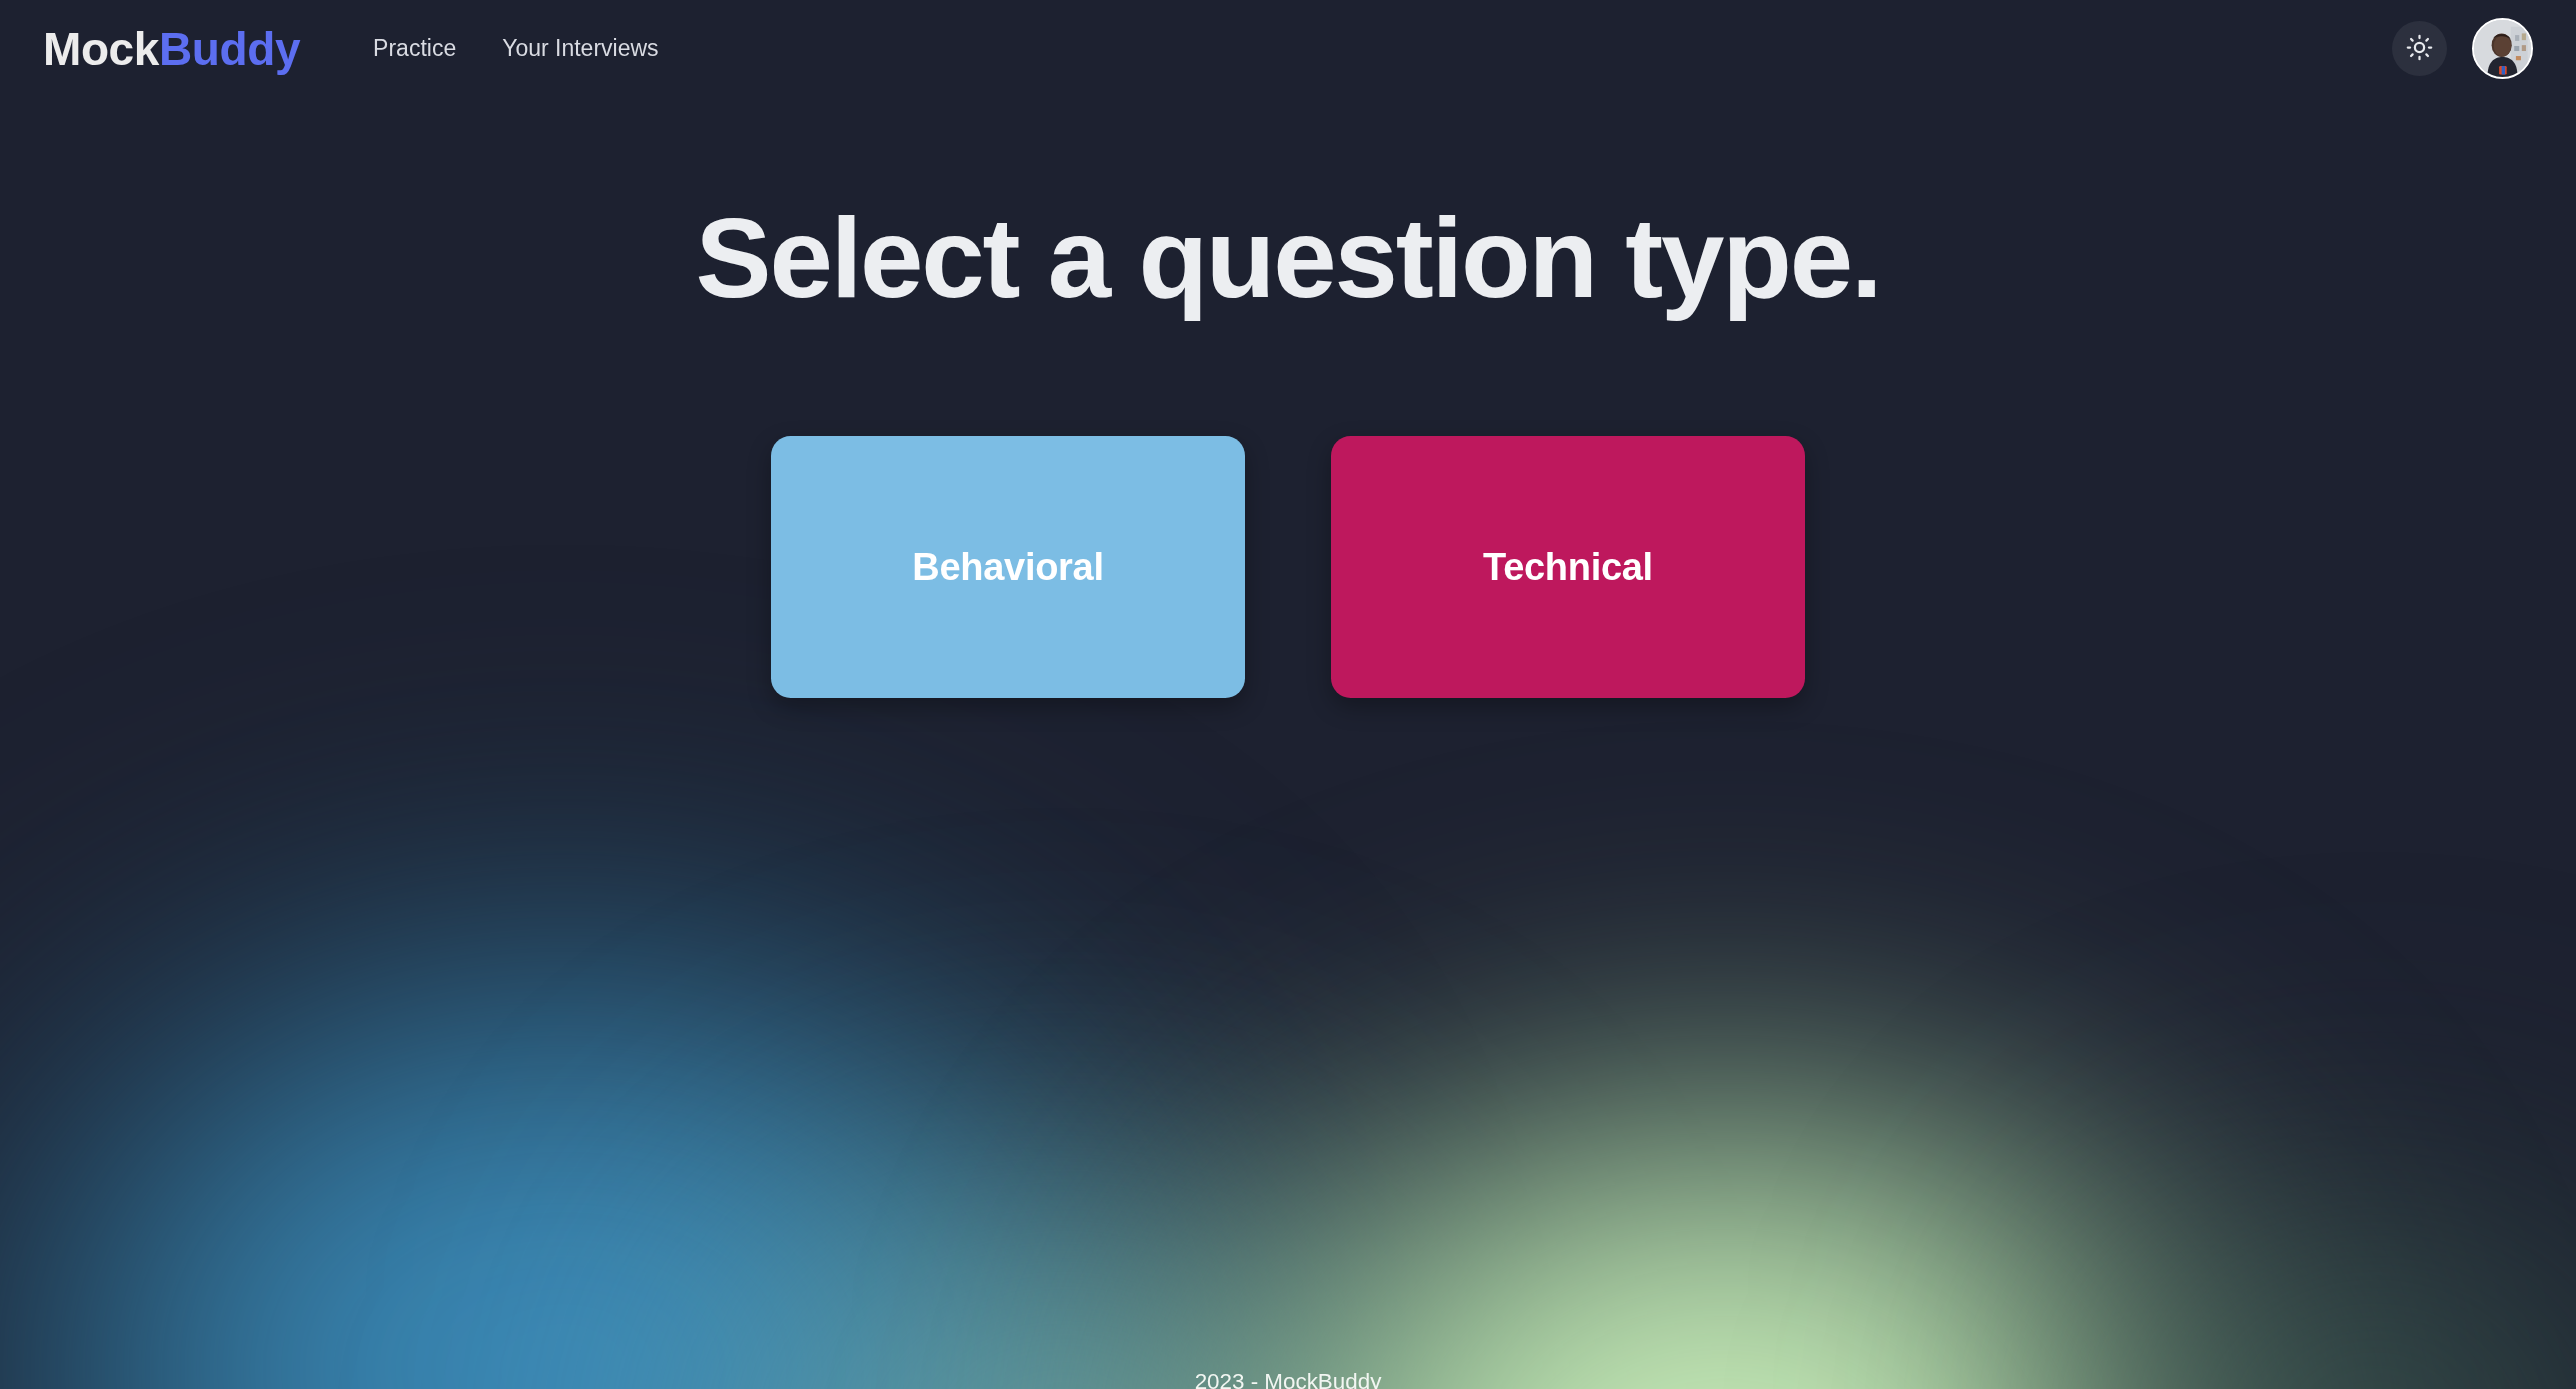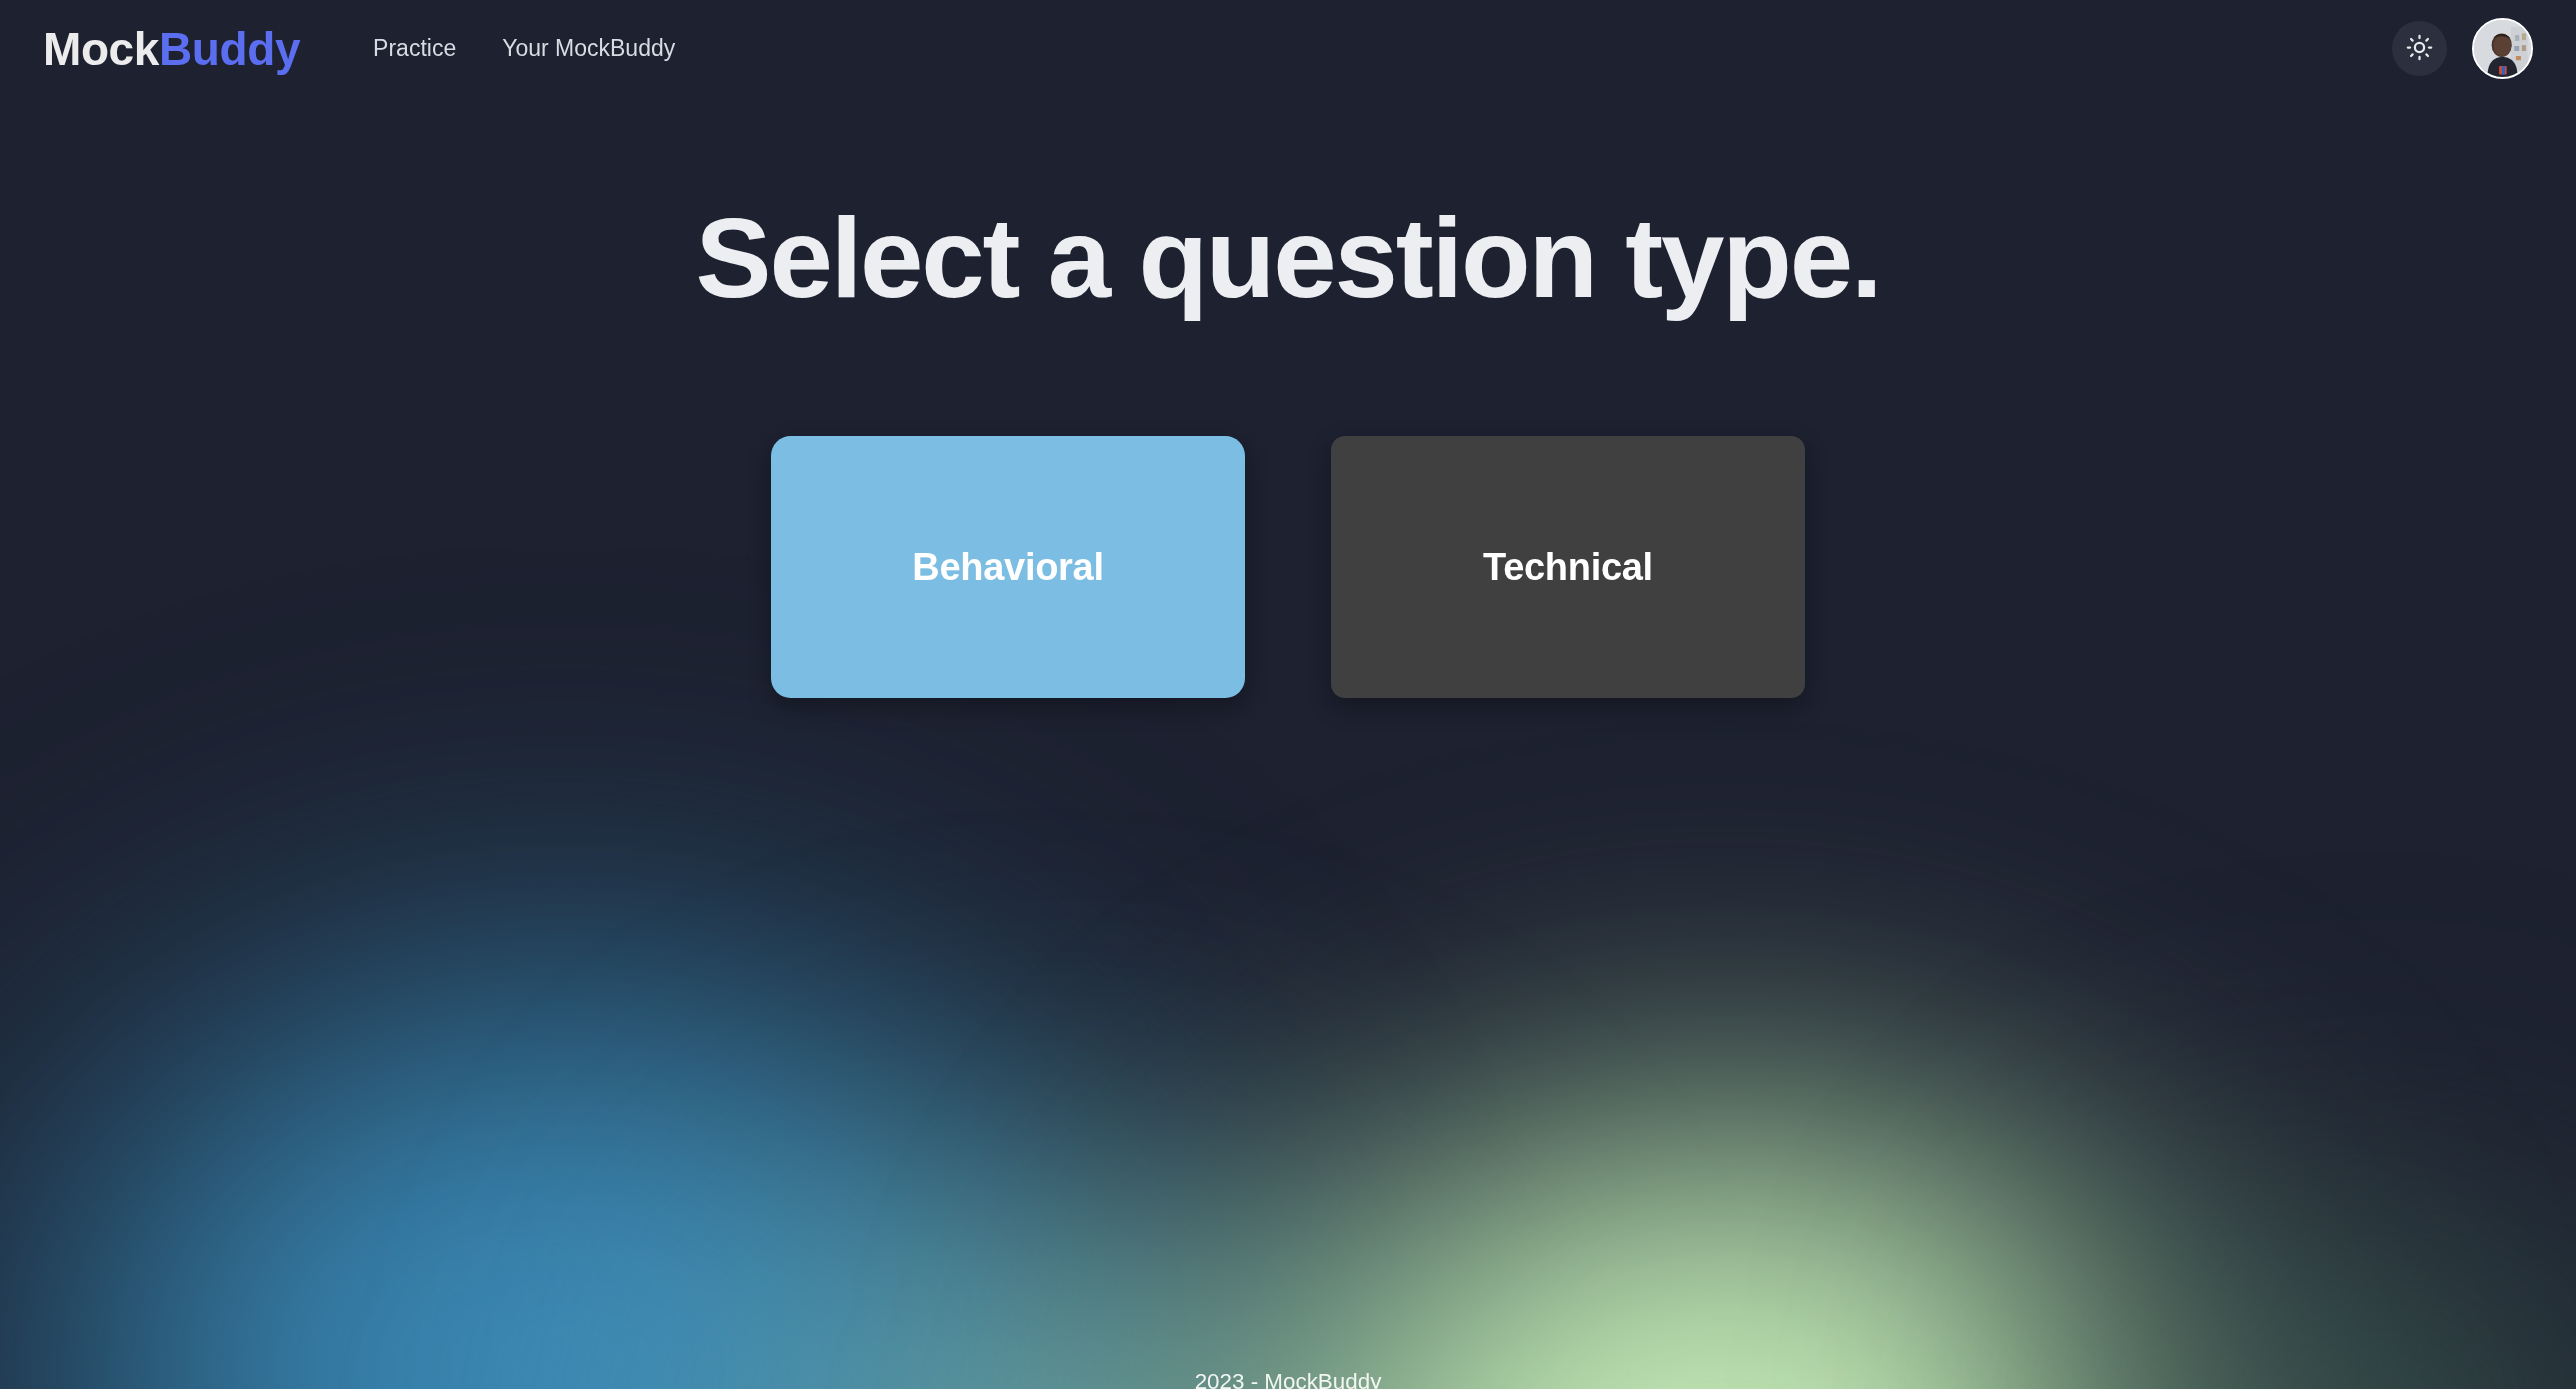--- a/index.html
+++ b/index.html
@@ -170,21 +170,21 @@
     border: none;
     font-family: "Liberation Sans", sans-serif;
     font-size: 38px;
     font-weight: bold;
     color: #ffffff;
     letter-spacing: -0.3px;
     box-shadow: 0 9px 23px rgba(0,0,0,0.30);
   }
 
   .card-behavioral { background: #7cbde4; }
-  .card-technical  { background: #404040; border-radius: 14px; }
+  .card-technical  { background: #be185d; }
 
   
   .footer {
     position: absolute;
     left: 0;
     right: 0;
     bottom: -5.4px;
     z-index: 5;
     text-align: center;
     color: #f2f6f2;
@@ -204,21 +204,21 @@
 </div>
 
 <header class="header">
 
   <div class="brand">
     <span class="brand-mock">Mock</span><span class="brand-buddy">Buddy</span>
   </div>
 
   <nav class="nav">
     <a class="nav-link">Practice</a>
-    <a class="nav-link">Your MockBuddy</a>
+    <a class="nav-link">Your Interviews</a>
   </nav>
 
   <div class="header-right">
 
     <button class="theme-toggle">
       <span>
         <svg width="27" height="27" viewBox="0 0 24 24" fill="none" stroke="#e8eaee" stroke-width="2" stroke-linecap="round">
           <circle cx="12" cy="12" r="4.1"></circle>
           <line x1="12" y1="1.6" x2="12" y2="3.6"></line>
           <line x1="12" y1="20.4" x2="12" y2="22.4"></line>

